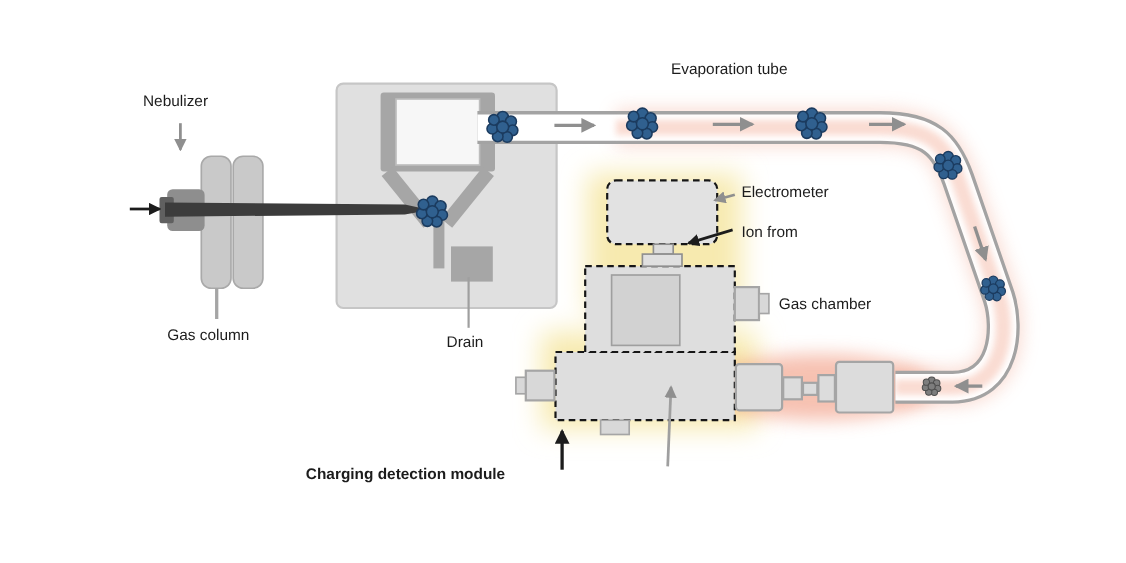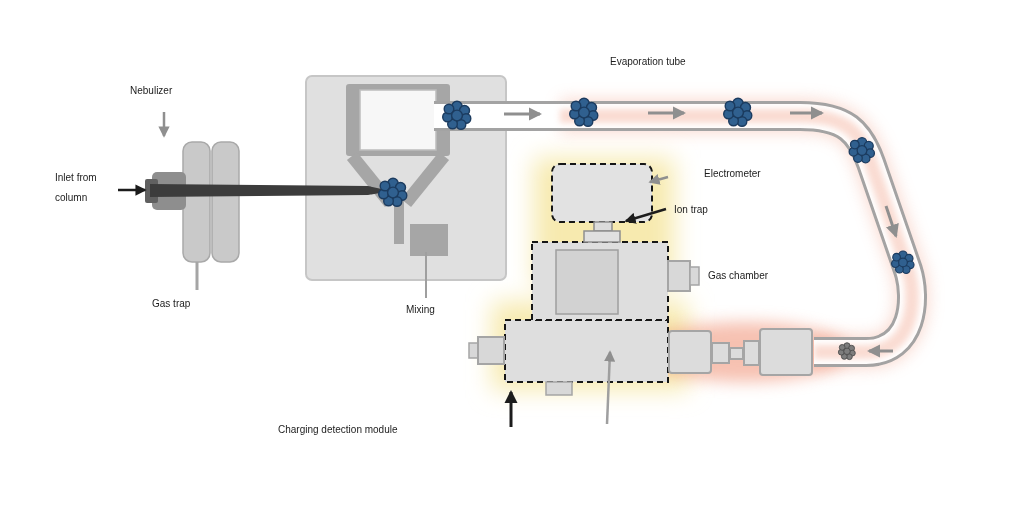--- a/index.html
+++ b/index.html
@@ -6,27 +6,27 @@
   #stage{
     position:relative;
     width:1024px;height:512px;
     background:#ffffff;
     font-family:"Liberation Sans", sans-serif;
     overflow:hidden;
   }
   #diagram-svg{position:absolute;left:0;top:0;}
   .lbl{
     position:absolute;
-    font-size:10px;
+    font-size:14px;
     color:#1c1c1c;
     white-space:nowrap;
     line-height:20px;
   }
   .lbl.multiline{white-space:pre-line;}
-  .lbl.bold{font-weight:normal;}
+  .lbl.bold{font-weight:bold;}
 </style>
 </head>
 <body>
 
 <div id="stage">
 
   <svg id="diagram-svg" width="1024" height="512" viewBox="0 0 1024 512">
     <defs>
       <g id="pcluster">
         <circle cx="0" cy="-8.5" r="5.2"></circle>
@@ -135,23 +135,21 @@
       <line x1="197" y1="262" x2="197" y2="290" stroke="#a5a5a5" stroke-width="3"></line>
       <line x1="426" y1="252" x2="426" y2="298" stroke="#9f9f9f" stroke-width="2"></line>
       <line x1="668" y1="177" x2="650" y2="182" stroke="#8f8f8f" stroke-width="2.5" marker-end="url(#ah-gray)"></line>
       <line x1="666" y1="209" x2="626" y2="221" stroke="#1c1c1c" stroke-width="2.5" marker-end="url(#ah-black)"></line>
       <line x1="511" y1="427" x2="511" y2="392" stroke="#1c1c1c" stroke-width="3" marker-end="url(#ah-black)"></line>
       <line x1="607" y1="424" x2="610" y2="352" stroke="#9f9f9f" stroke-width="2.5" marker-end="url(#ah-gray)"></line>
     </g>
   </svg>
 
   <div class="lbl" style="left:130px;top:81px">Nebulizer</div>
-  <div class="lbl multiline" style="left:55px;top:168px">Inlet from
-column</div>
-  <div class="lbl" style="left:152px;top:294px">Gas trap</div>
-  <div class="lbl" style="left:406px;top:300px">Mixing</div>
+  <div class="lbl" style="left:152px;top:294px">Gas column</div>
+  <div class="lbl" style="left:406px;top:300px">Drain</div>
   <div class="lbl" style="left:610px;top:52px">Evaporation tube</div>
-  <div class="lbl" style="left:704px;top:164px">Electrometer</div>
-  <div class="lbl" style="left:674px;top:200px">Ion trap</div>
+  <div class="lbl" style="left:674px;top:164px">Electrometer</div>
+  <div class="lbl" style="left:674px;top:200px">Ion from</div>
   <div class="lbl" style="left:708px;top:266px">Gas chamber</div>
   <div class="lbl bold" style="left:278px;top:420px">Charging detection module</div>
 
 </div>
 
 </body></html>

